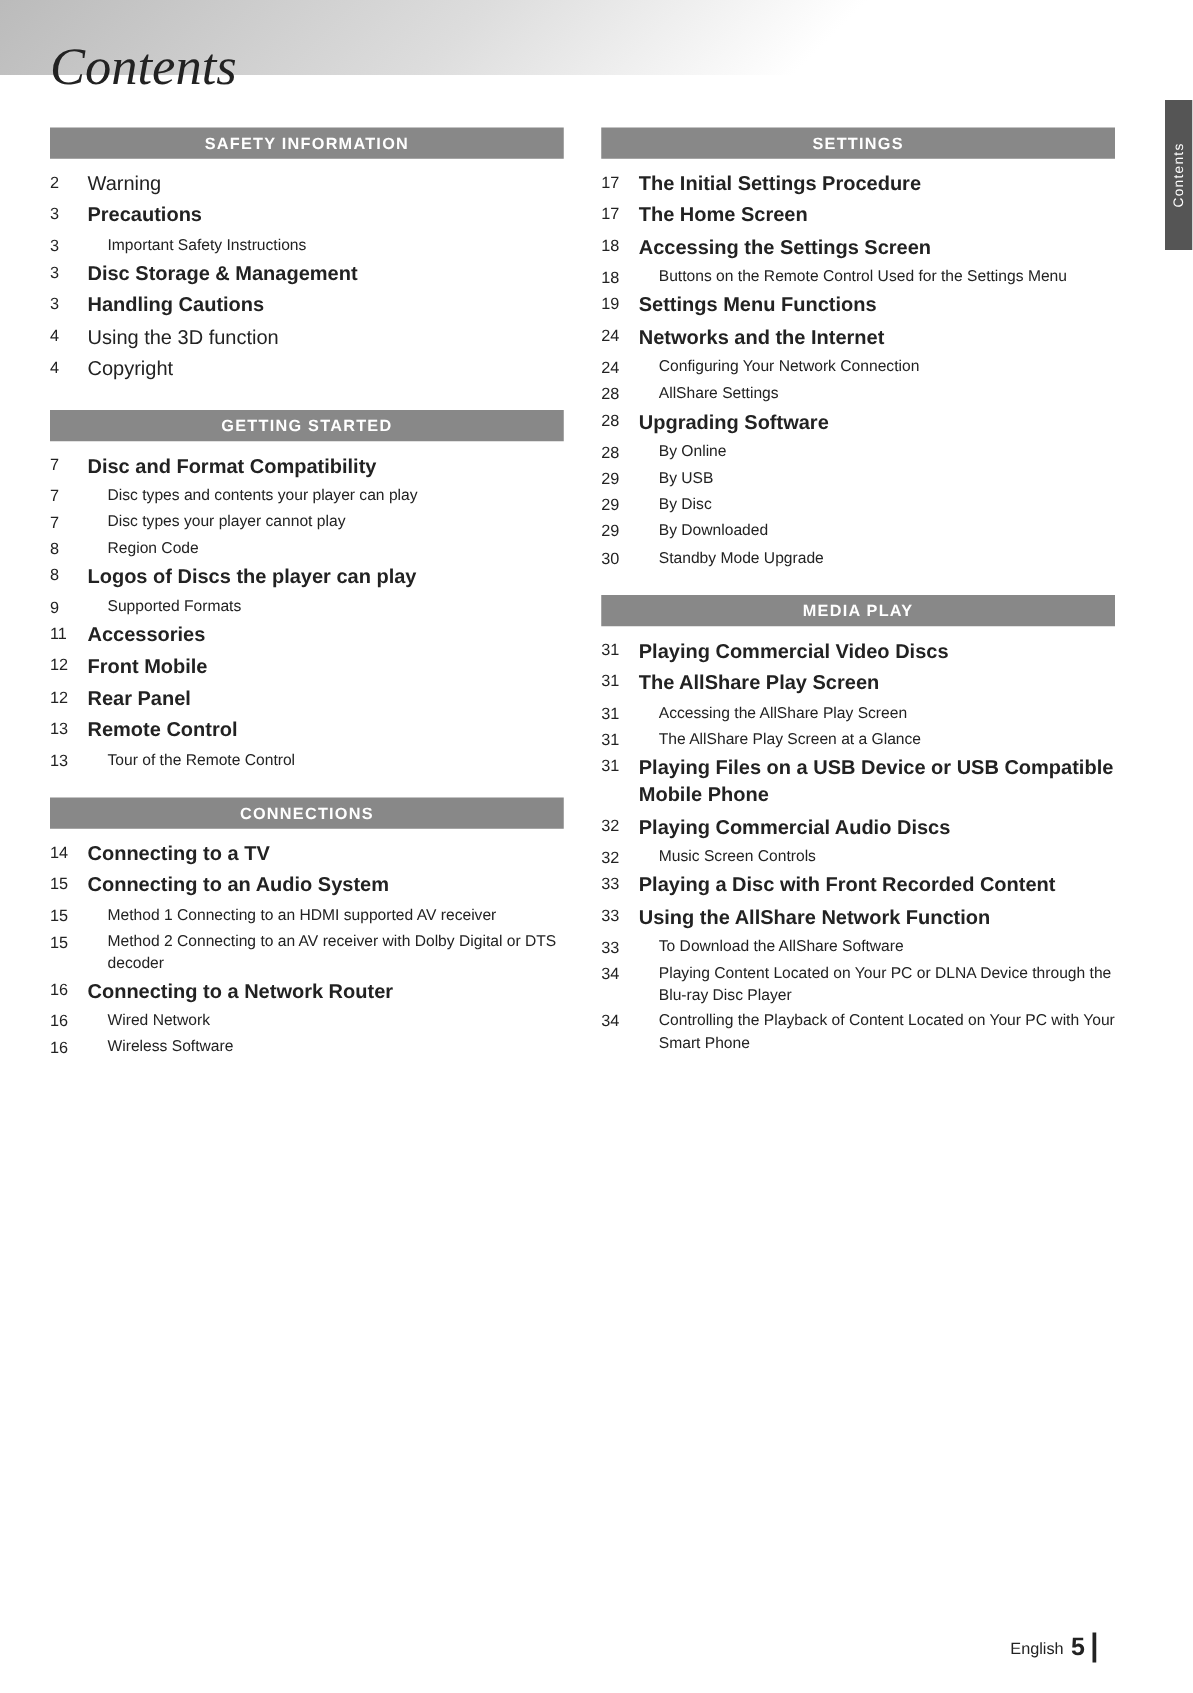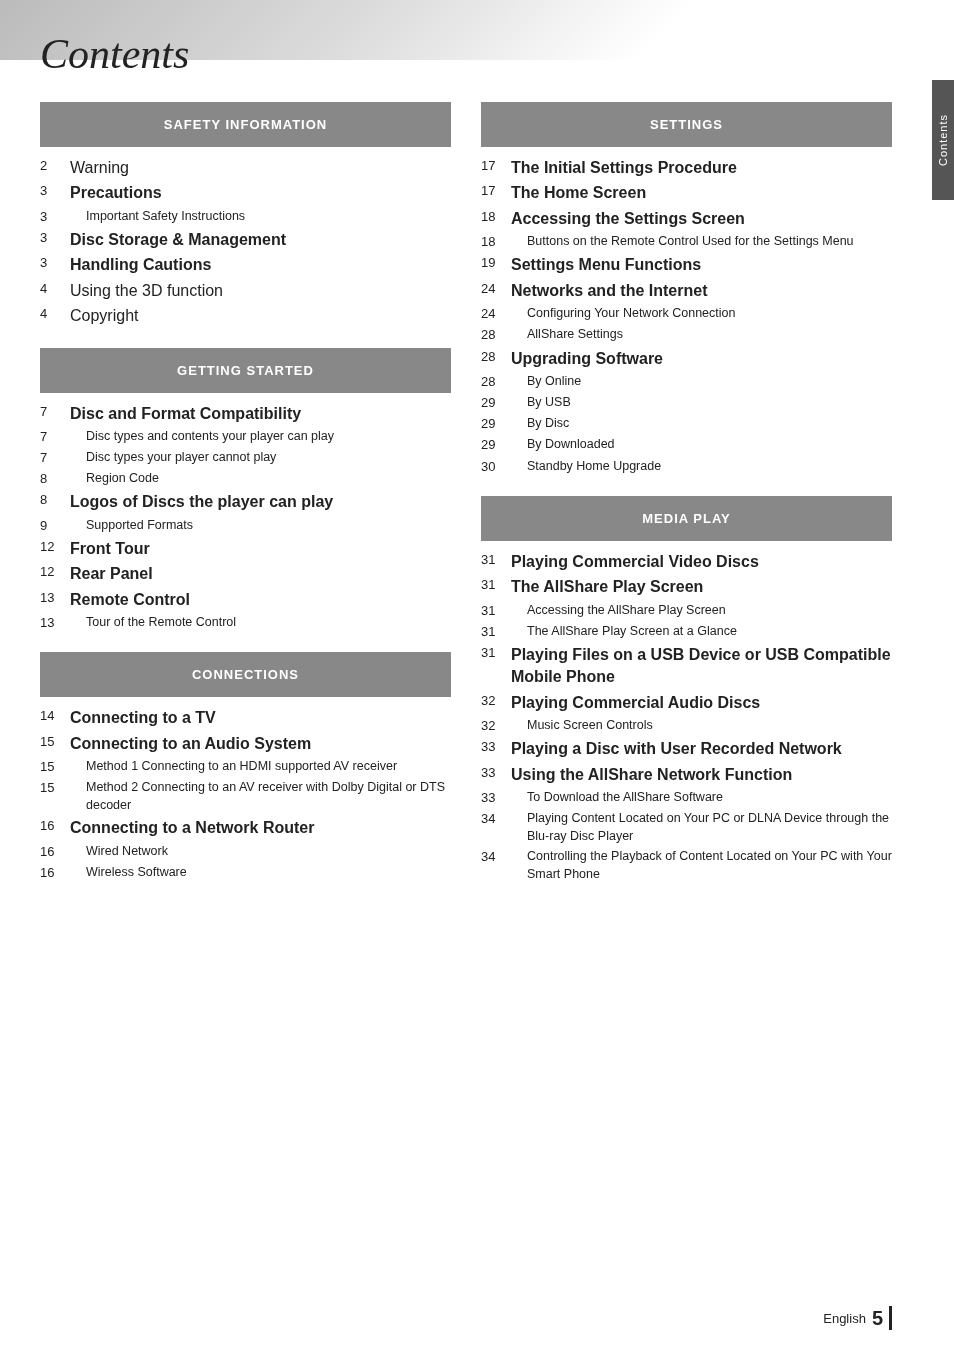--- a/index.html
+++ b/index.html
@@ -58,21 +58,21 @@
       flex: 1;
       min-width: 0;
     }
     
     .section-header {
       background: #888;
       color: #fff;
       text-align: center;
       font-weight: bold;
       font-size: 13px;
-      padding: 15px 10px;
+      padding: 5px 10px;
       letter-spacing: 1px;
       margin-bottom: 10px;
     }
     
     .toc-entry {
       display: flex;
       align-items: flex-start;
       margin-bottom: 3px;
       line-height: 1.4;
     }
@@ -96,21 +96,21 @@
     .toc-entry.indent .toc-text {
       font-size: 12.5px;
     }
     .section-block {
       margin-bottom: 20px;
     }
     
     .footer {
       position: absolute;
       bottom: 24px;
-      right: 62px;
+      right: 77px;
       display: flex;
       align-items: center;
       gap: 6px;
     }
     .footer-lang {
       font-size: 13px;
       color: #222;
     }
     .footer-num {
       font-size: 20px;
@@ -205,22 +205,26 @@
           </div>
           <div class="toc-entry">
             <span class="toc-num">8</span>
             <span class="toc-text bold">Logos of Discs the player can play</span>
           </div>
           <div class="toc-entry indent">
             <span class="toc-num">9</span>
             <span class="toc-text">Supported Formats</span>
           </div>
           <div class="toc-entry">
+            <span class="toc-num">11</span>
+            <span class="toc-text bold">Accessories</span>
+          </div>
+          <div class="toc-entry">
             <span class="toc-num">12</span>
-            <span class="toc-text bold">Front Tour</span>
+            <span class="toc-text bold">Front Mobile</span>
           </div>
           <div class="toc-entry">
             <span class="toc-num">12</span>
             <span class="toc-text bold">Rear Panel</span>
           </div>
           <div class="toc-entry">
             <span class="toc-num">13</span>
             <span class="toc-text bold">Remote Control</span>
           </div>
           <div class="toc-entry indent">
@@ -311,21 +315,21 @@
           <div class="toc-entry indent">
             <span class="toc-num">29</span>
             <span class="toc-text">By Disc</span>
           </div>
           <div class="toc-entry indent">
             <span class="toc-num">29</span>
             <span class="toc-text">By Downloaded</span>
           </div>
           <div class="toc-entry indent">
             <span class="toc-num">30</span>
-            <span class="toc-text">Standby Home Upgrade</span>
+            <span class="toc-text">Standby Mode Upgrade</span>
           </div>
         </div>
         <div class="section-block">
           <div class="section-header">MEDIA PLAY</div>
           <div class="toc-entry">
             <span class="toc-num">31</span>
             <span class="toc-text bold">Playing Commercial Video Discs</span>
           </div>
           <div class="toc-entry">
             <span class="toc-num">31</span>
@@ -346,21 +350,21 @@
           <div class="toc-entry">
             <span class="toc-num">32</span>
             <span class="toc-text bold">Playing Commercial Audio Discs</span>
           </div>
           <div class="toc-entry indent">
             <span class="toc-num">32</span>
             <span class="toc-text">Music Screen Controls</span>
           </div>
           <div class="toc-entry">
             <span class="toc-num">33</span>
-            <span class="toc-text bold">Playing a Disc with User Recorded Network</span>
+            <span class="toc-text bold">Playing a Disc with Front Recorded Content</span>
           </div>
           <div class="toc-entry">
             <span class="toc-num">33</span>
             <span class="toc-text bold">Using the AllShare Network Function</span>
           </div>
           <div class="toc-entry indent">
             <span class="toc-num">33</span>
             <span class="toc-text">To Download the AllShare Software</span>
           </div>
           <div class="toc-entry indent">

